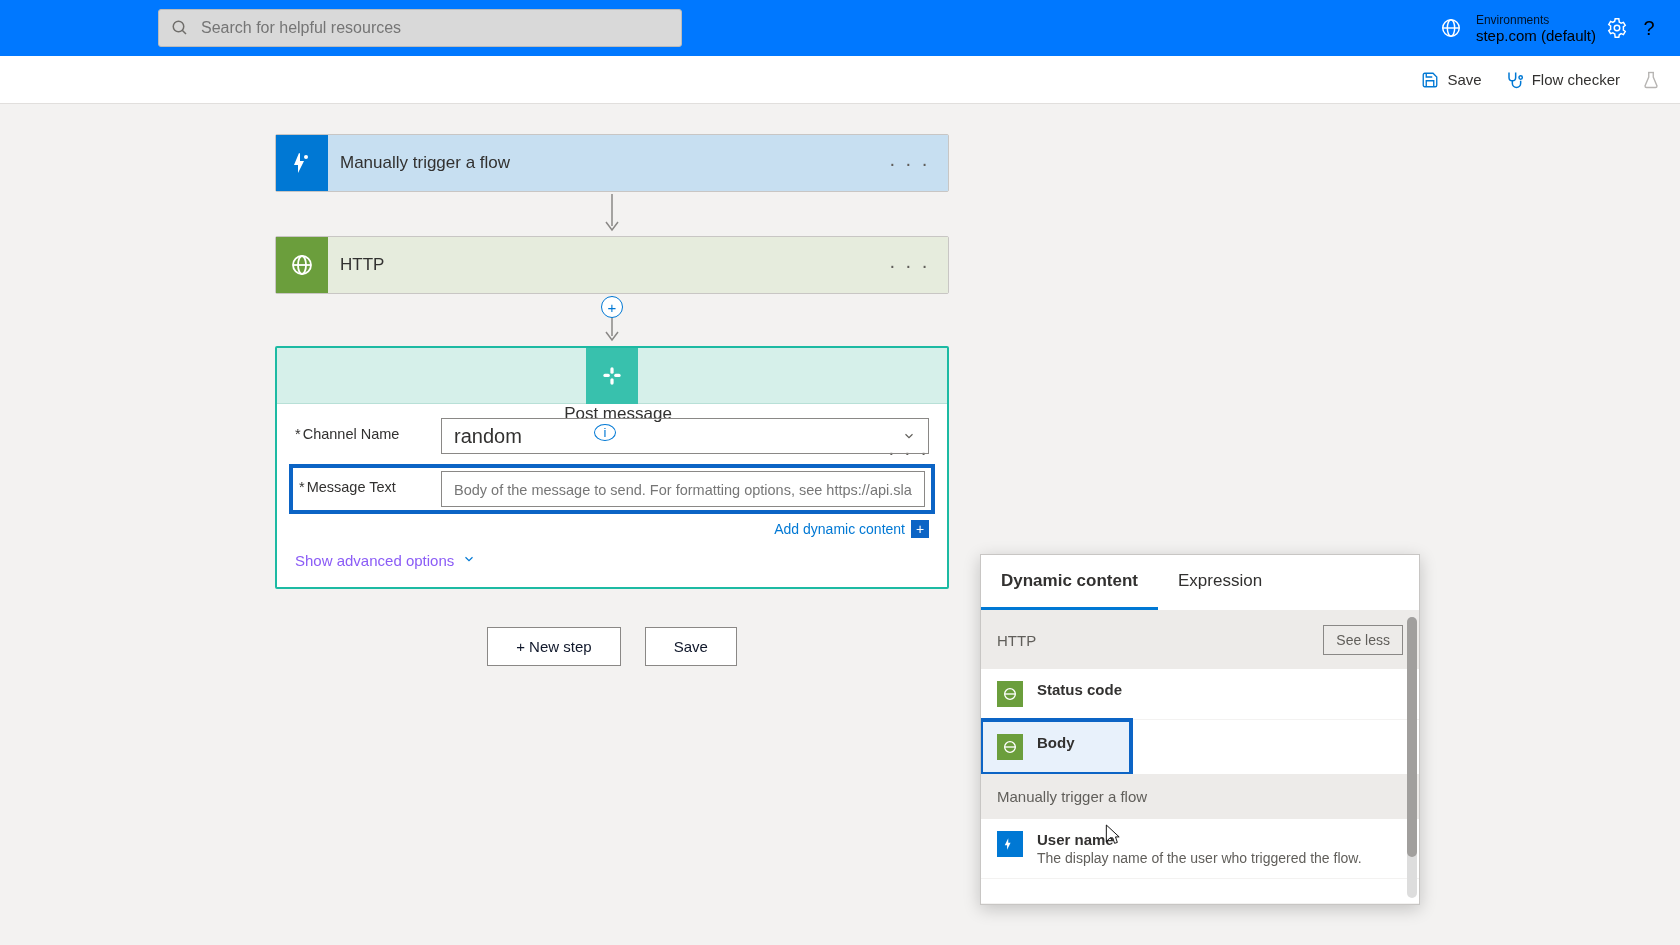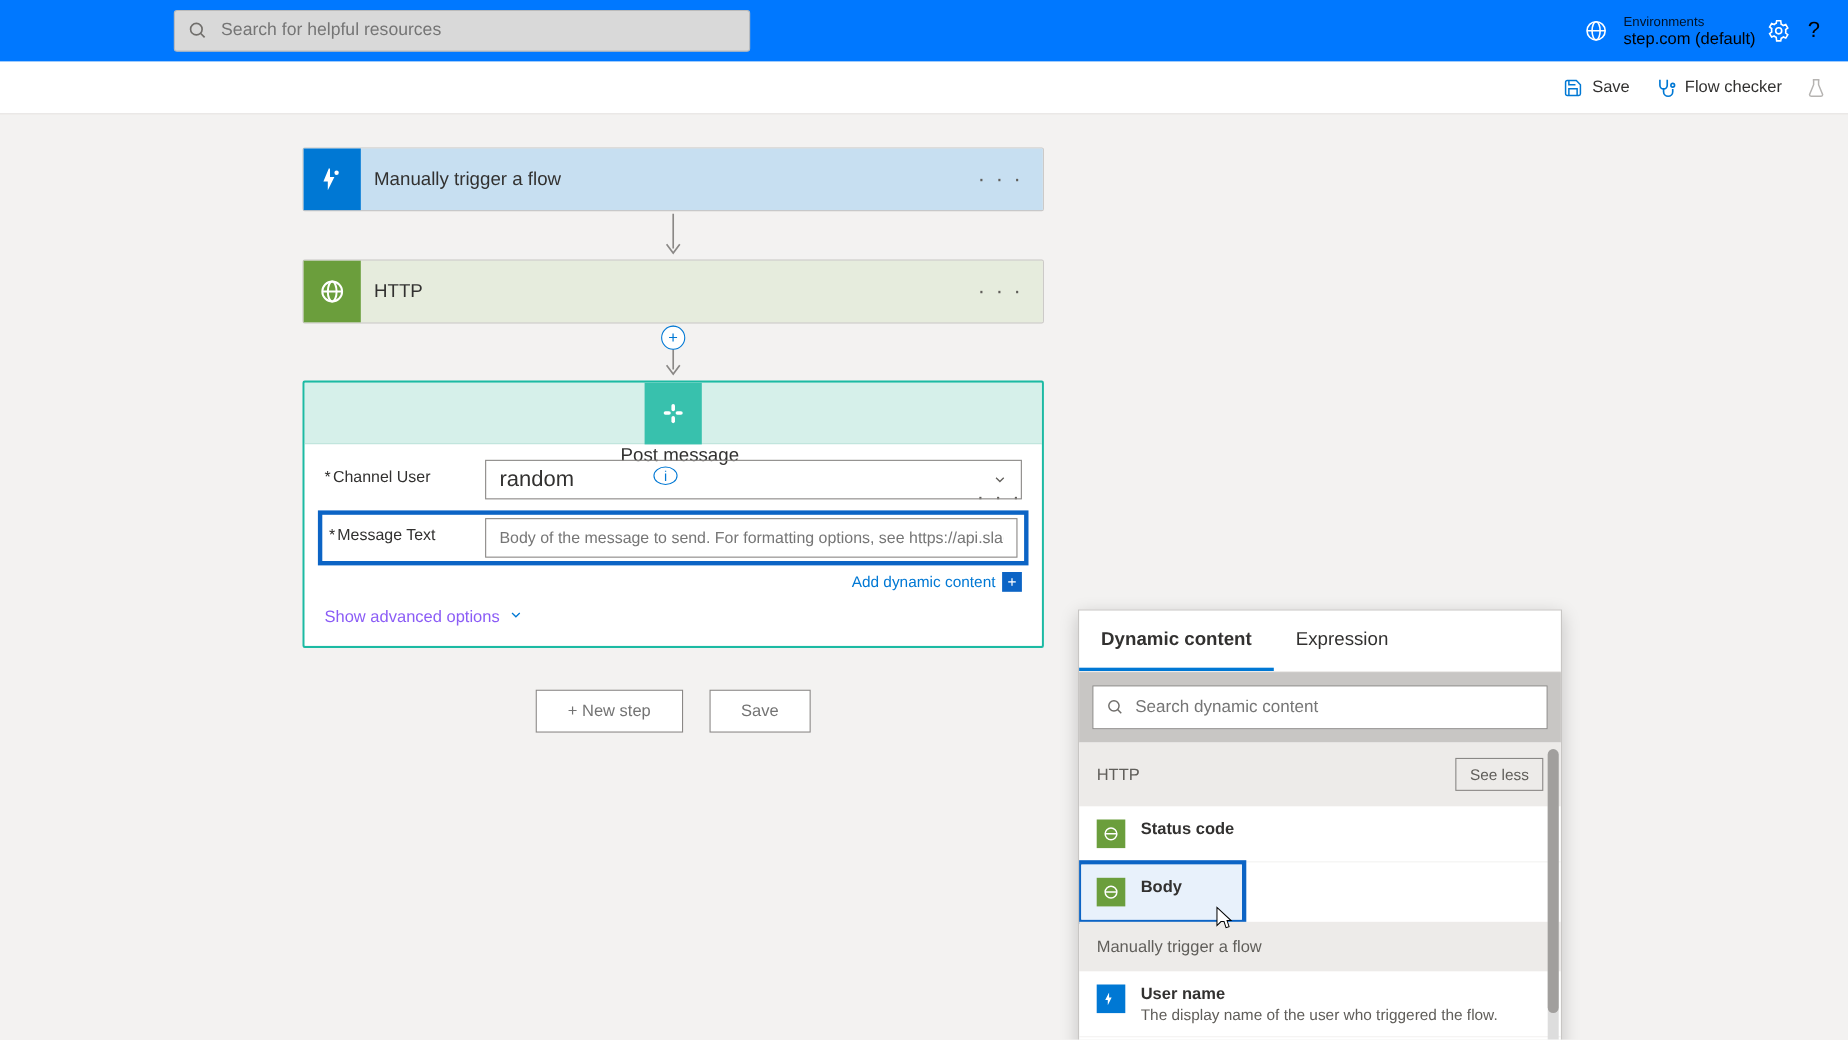--- a/index.html
+++ b/index.html
@@ -56,21 +56,21 @@
   .add-dyn { text-align: right; margin-top: 6px; font-size: 14px; color: #0078d4; display:flex; justify-content:flex-end; align-items:center; gap:6px; }
   .add-dyn .plus-badge { background:#0c64c5; color:#fff; width:18px; height:18px; display:flex; align-items:center; justify-content:center; font-size:14px; }
 
   .adv-link { color:#8b5cf6; font-size:15px; display:flex; align-items:flex-start; gap:8px; cursor:pointer; margin-top:14px; }
 
   .connector-arrow { display:flex; justify-content:center; margin: 2px 0; position:relative; height:40px; }
   .arrow-line { stroke:#8a8886; stroke-width:1.5; }
   .plus-circle { position:absolute; top:0px; left:50%; transform:translateX(-50%); width:22px; height:22px; border:1.5px solid #0078d4; border-radius:50%; background:#fff; color:#0078d4; display:flex; align-items:center; justify-content:center; font-size:15px; cursor:pointer; }
 
   .bottom-buttons { display:flex; justify-content:center; gap:24px; margin-top:38px; }
-  .btn { border:1px solid #8a8886; background:#fff; padding: 10px 28px; font-size:15px; cursor:pointer; color:#737373; }
+  .btn { border:1px solid #8a8886; background:#fff; padding: 10px 28px; font-size:15px; cursor:pointer; color:#0f172a; }
 
   
   .dyn-panel { position:absolute; left:980px; top:450px; width:440px; background:#fff; box-shadow:0 4px 16px rgba(0,0,0,0.2); border:1px solid #c8c6c4; }
   .dyn-tabs { display:flex; border-bottom:1px solid #edebe9; }
   .dyn-tab { padding:16px 20px; font-size:17px; cursor:pointer; color:#323130; }
   .dyn-tab.active { font-weight:600; border-bottom:3px solid #0078d4; }
   .dyn-search-wrap { background:#c8c6c4; padding:12px; }
   .dyn-search { background:#fff; border:1px solid #8a8886; height:40px; display:flex; align-items:center; padding:0 12px; gap:10px; }
   .dyn-search input { border:none; outline:none; font-size:15.5px; flex:1; color:#605e5a; }
   .dyn-body { position:relative; max-height:380px; overflow:hidden; }
@@ -201,21 +201,21 @@
               <rect x="10.5" y="4" width="3" height="6" rx="1.5"></rect>
               <rect x="10.5" y="14" width="3" height="6" rx="1.5"></rect>
             </svg>
         </div>
         <div class="card-title">Post message</div>
         <div class="card-info-icon">i</div>
         <div class="card-dots" style="margin-right:18px;">· · ·</div>
       </div>
       <div class="card-body">
         <div class="field-row">
-          <div class="field-label"><span class="req">*</span><span>Channel User</span></div>
+          <div class="field-label"><span class="req">*</span><span>Channel Name</span></div>
           <div class="field-input-wrap">
             <div class="select-box">
               <span>random</span>
               <svg class="chev" width="14" height="14" viewBox="0 0 24 24" fill="none" stroke="#605e5a" stroke-width="2">
                   <polyline points="6 9 12 15 18 9"></polyline>
                 </svg>
             </div>
           </div>
         </div>
 
@@ -246,29 +246,20 @@
       <button class="btn">+ New step</button>
       <button class="btn">Save</button>
     </div>
 
   </div>
 
   <div class="dyn-panel">
     <div class="dyn-tabs">
       <div class="dyn-tab active">Dynamic content</div>
       <div class="dyn-tab">Expression</div>
-    </div>
-    <div class="dyn-search-wrap">
-      <div class="dyn-search">
-        <svg width="16" height="16" viewBox="0 0 24 24" fill="none" stroke="#706e6b" stroke-width="2">
-            <circle cx="10" cy="10" r="7"></circle>
-            <line x1="20" y1="20" x2="15" y2="15"></line>
-          </svg>
-        <input placeholder="Search dynamic content" style="">
-      </div>
     </div>
     <div class="dyn-body">
       <div class="dyn-scrollbar"></div>
       <div class="dyn-scrollthumb"></div>
 
       <div class="dyn-section-head">
         <span>HTTP</span>
         <span class="see-less">See less</span>
       </div>
 

